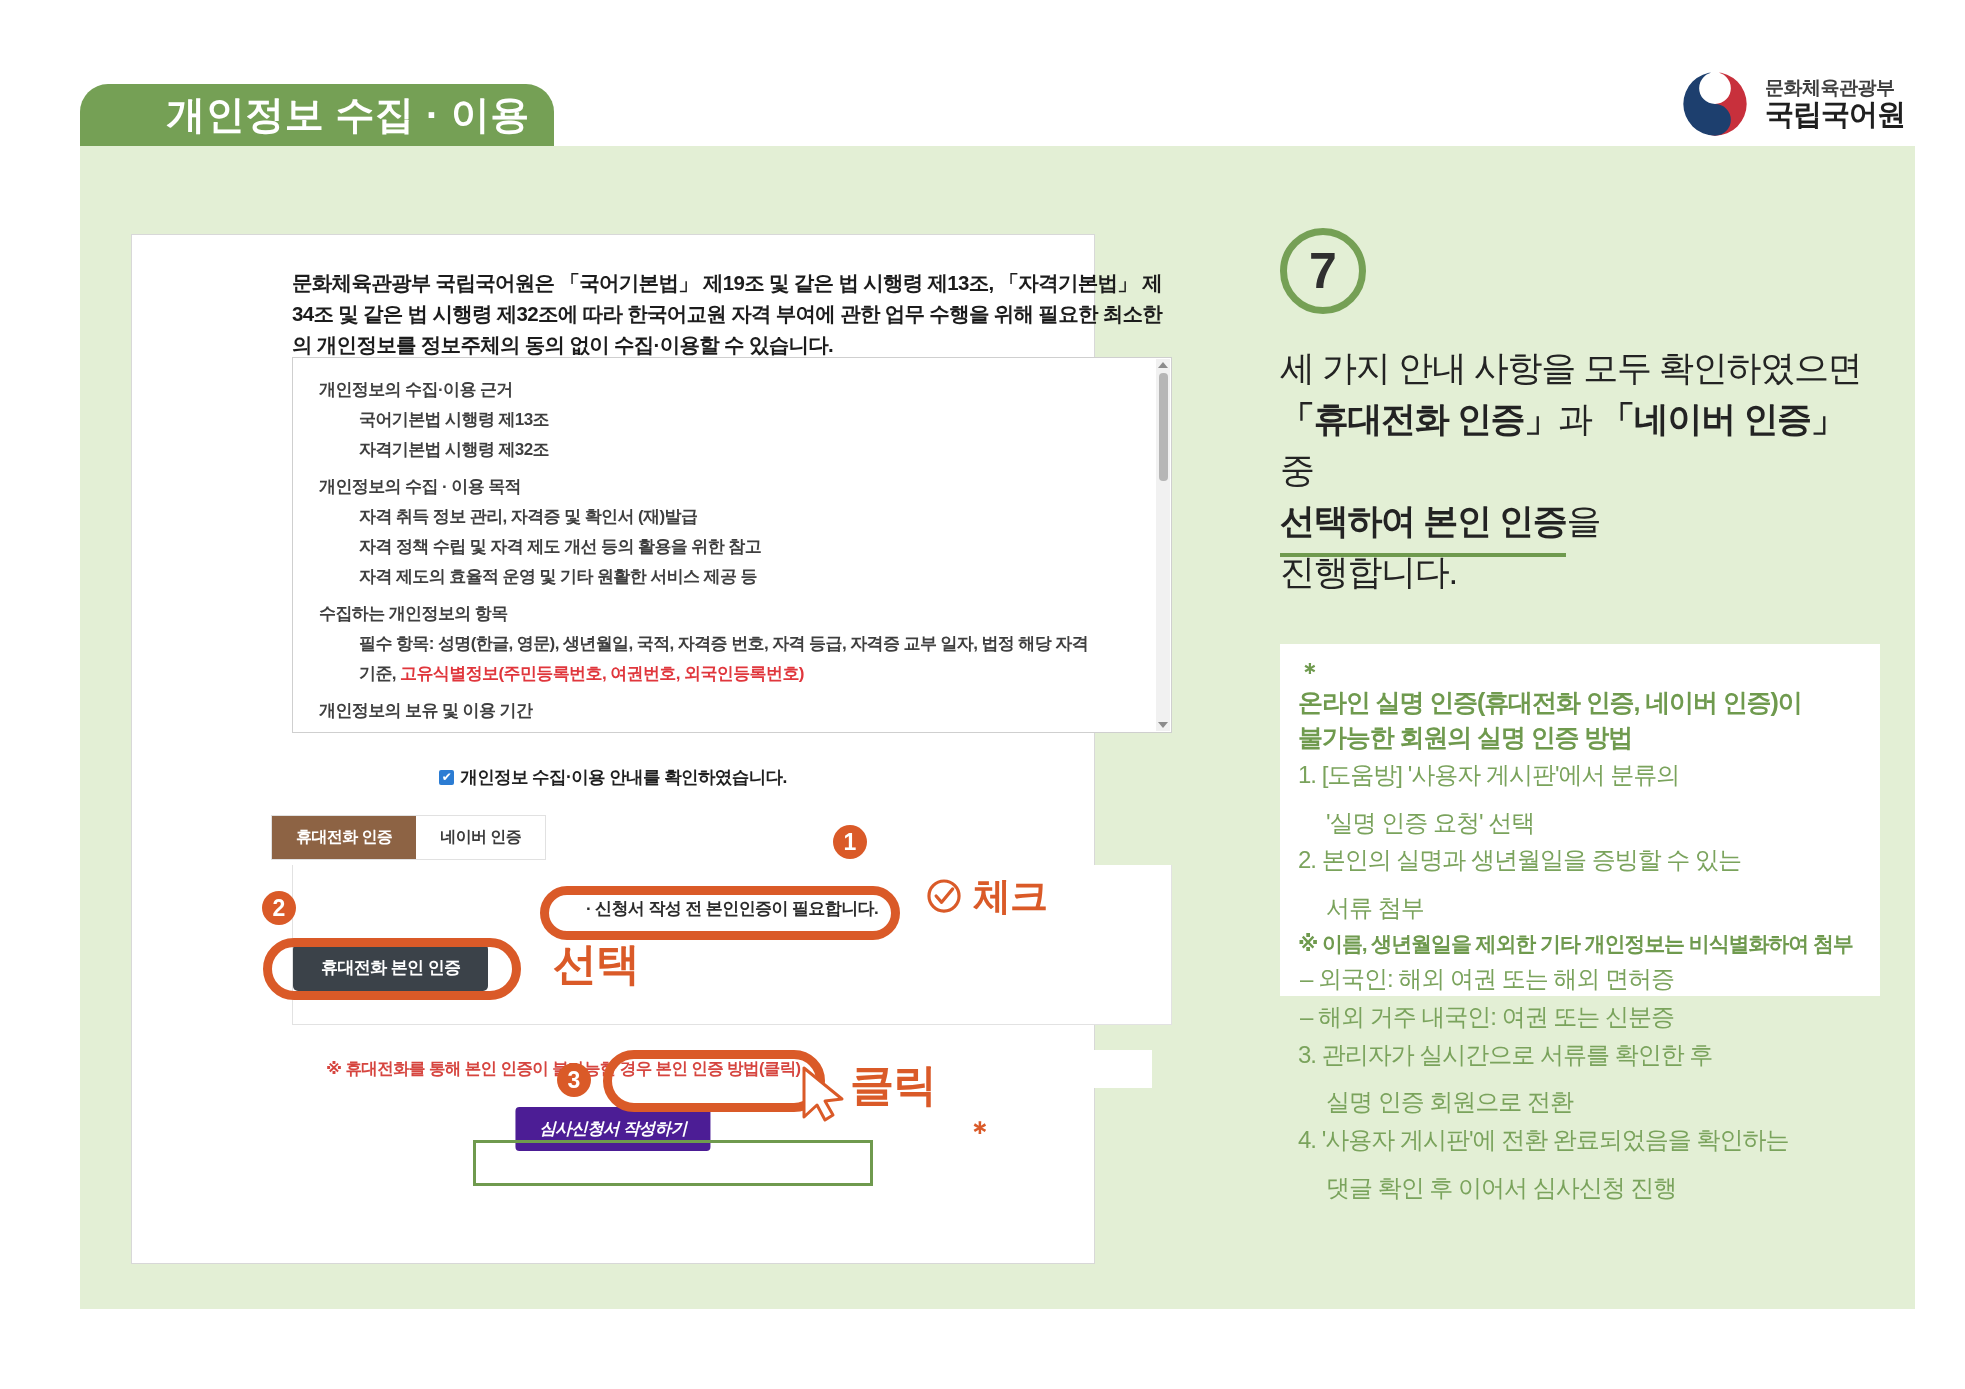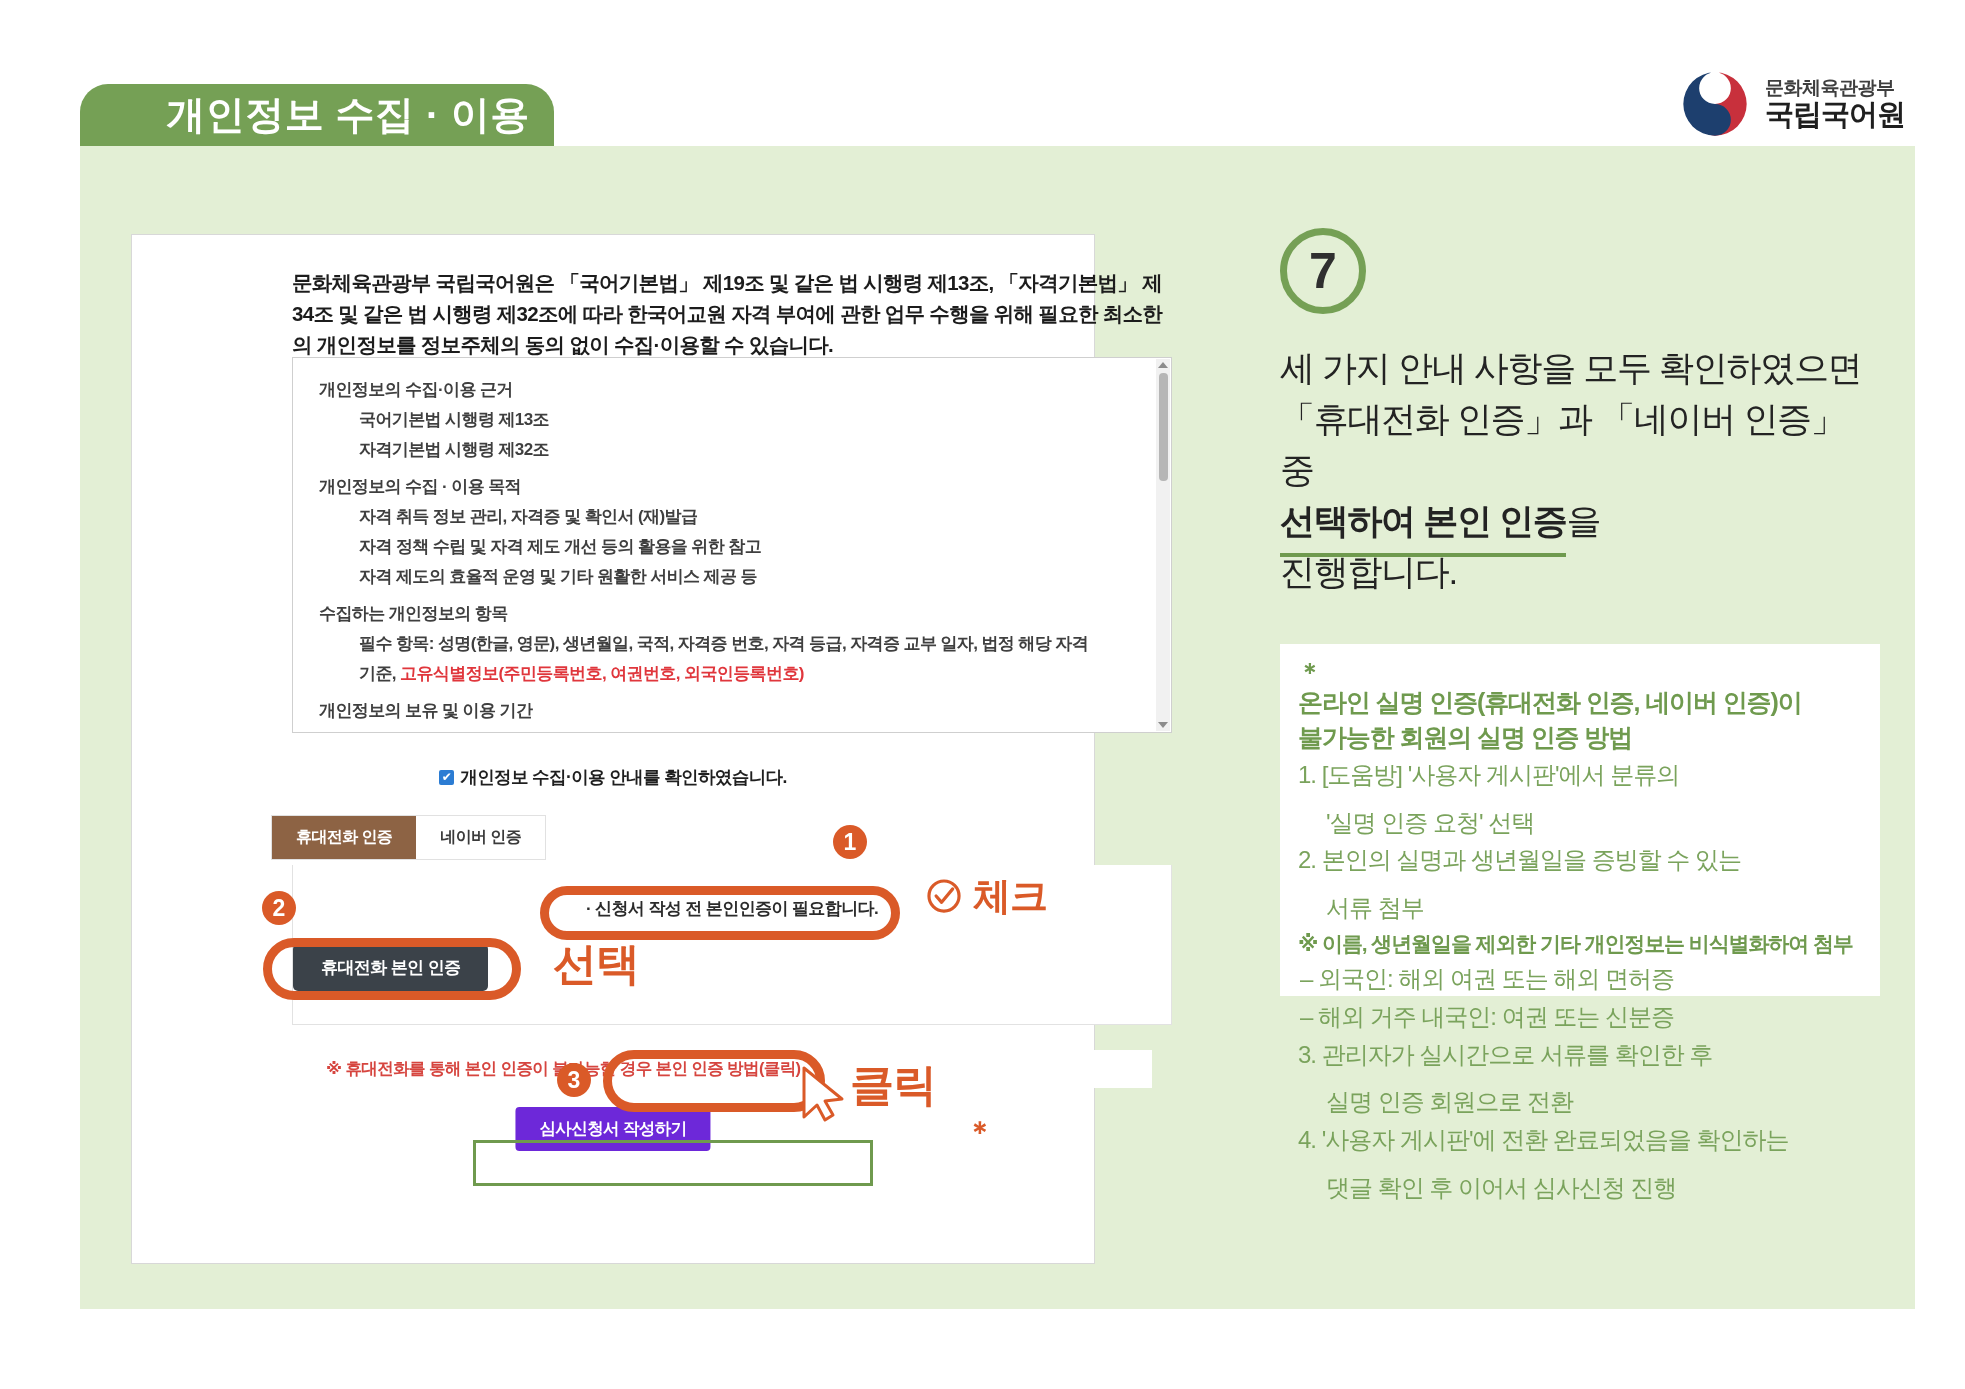--- a/index.html
+++ b/index.html
@@ -117,22 +117,22 @@
   }
 
   
   .red-notice {
     position: absolute; left: 180px; top: 815px; width: 840px;
     background: #ffffff; text-align: left; padding: 8px 14px;
     font-size: 16.5px; font-weight: 700; color: #d6453f; letter-spacing: -.6px;
   }
   .blue-btn {
     position: absolute; left: 50%; transform: translateX(-50%); top: 872px;
-    background: #6d28d9; color: #ffffff; border-radius: 4px;
-    padding: 11px 24px; font-size: 16.5px; font-weight: 700; letter-spacing: -.6px;
+    background: #4c1d95; color: #ffffff; border-radius: 4px;
+    padding: 11px 24px; font-size: 16.5px; font-weight: 700; letter-spacing: -.6px; font-style: italic;
   }
 
   
   .ring {
     position: absolute; border: 9px solid #da5a28; border-radius: 999px;
     pointer-events: none;
   }
   .ring-consent { left: 540px; top: 886px; width: 360px; height: 54px; }
   .ring-tabs    { left: 263px; top: 938px; width: 258px; height: 62px; }
   .ring-authbtn { left: 603px; top: 1050px; width: 222px; height: 62px; }
@@ -174,21 +174,21 @@
     width: 86px; height: 86px; border-radius: 50%;
     border: 7px solid #75a055; color: #2f2f2f;
     font-size: 50px; font-weight: 700;
     display: flex; align-items: center; justify-content: center;
     background: transparent;
   }
   .lead {
     margin-top: 28px; font-size: 35px; color: #232323;
     line-height: 1.46; letter-spacing: -1.3px;
   }
-  .lead .strong { font-weight: 400; }
+  .lead .strong { font-weight: 700; }
   .lead .ul-green {
     font-weight: 800;
     border-bottom: 4px solid #6f9a4e;
     padding-bottom: 13px;
   }
 
   .note-card {
     position: absolute; left: 1280px; top: 644px;
     width: 600px; height: 352px;
     background: #ffffff; padding: 16px 18px 10px 18px;

